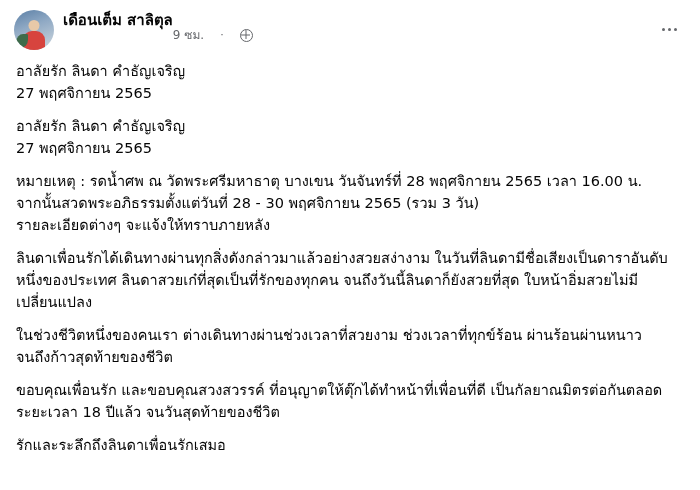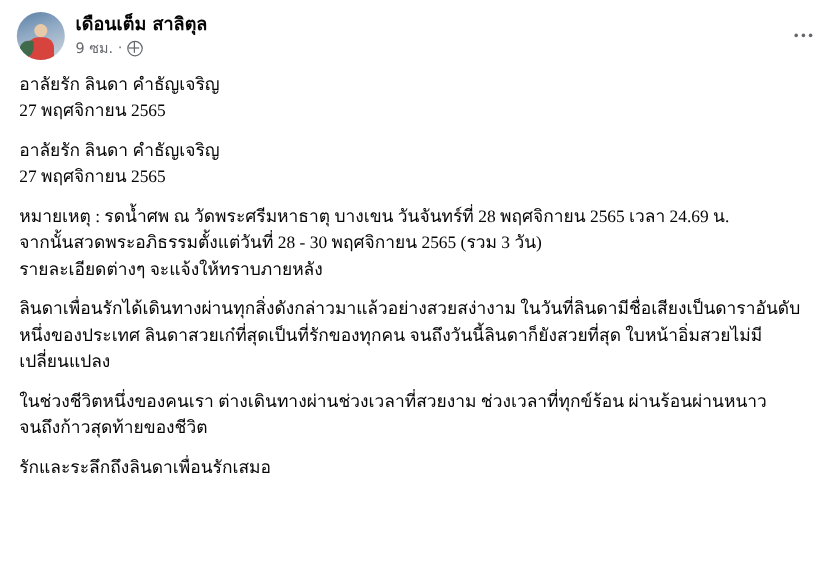--- a/index.html
+++ b/index.html
@@ -59,38 +59,38 @@
     left: 2px;
     bottom: 2px;
     width: 12px;
     height: 14px;
     background: #3f6b4a;
     border-radius: 60% 10% 60% 10%;
   }
   .header-text {
     margin-left: 9px;
     display: flex;
-    flex-direction: column;
+    flex-direction: row;
     justify-content: center;
     padding-top: 1px;
   }
   .author {
     font-size: 15px;
     font-weight: bold;
     line-height: 19px;
     color: #050505;
   }
   .meta {
     font-size: 12px;
     color: #65676b;
     line-height: 16px;
-    margin-top: 2px;
+    margin-top: 16px;
     display: flex;
     align-items: center;
-    gap: 4px;
+    gap: 16px;
   }
   .globe {
     display: inline-block;
     width: 11px;
     height: 11px;
     border-radius: 50%;
     border: 1px solid #65676b;
     position: relative;
   }
   .globe::before {
@@ -138,21 +138,20 @@
   }
   .post-body {
     padding: 6px 2px 0 2px;
     font-size: 14.5px;
     line-height: 22px;
     color: #050505;
   }
   .para {
     margin: 0 16px 11px 0;
     white-space: pre-line;
-    font-family: Liberation Serif, serif;
   }
 </style>
 </head>
 <body>
 
 <div class="post">
 
   <div class="post-header">
     <div class="avatar">
       <div class="av-head"></div>
@@ -172,22 +171,23 @@
       <span></span>
       <span></span>
     </div>
   </div>
 
   <div class="post-body">
     <p class="para">อาลัยรัก ลินดา คำธัญเจริญ
 27 พฤศจิกายน 2565</p>
     <p class="para">อาลัยรัก ลินดา คำธัญเจริญ
 27 พฤศจิกายน 2565</p>
-    <p class="para">หมายเหตุ : รดน้ำศพ ณ วัดพระศรีมหาธาตุ บางเขน วันจันทร์ที่ 28 พฤศจิกายน 2565 เวลา 24.69 น.
+    <p class="para">หมายเหตุ : รดน้ำศพ ณ วัดพระศรีมหาธาตุ บางเขน วันจันทร์ที่ 28 พฤศจิกายน 2565 เวลา 16.00 น.
 จากนั้นสวดพระอภิธรรมตั้งแต่วันที่ 28 - 30 พฤศจิกายน 2565 (รวม 3 วัน)
 รายละเอียดต่างๆ จะแจ้งให้ทราบภายหลัง</p>
     <p class="para">ลินดาเพื่อนรักได้เดินทางผ่านทุกสิ่งดังกล่าวมาแล้วอย่างสวยสง่างาม ในวันที่ลินดามีชื่อเสียงเป็นดาราอันดับหนึ่งของประเทศ ลินดาสวยเก๋ที่สุดเป็นที่รักของทุกคน จนถึงวันนี้ลินดาก็ยังสวยที่สุด ใบหน้าอิ่มสวยไม่มีเปลี่ยนแปลง</p>
     <p class="para">ในช่วงชีวิตหนึ่งของคนเรา ต่างเดินทางผ่านช่วงเวลาที่สวยงาม ช่วงเวลาที่ทุกข์ร้อน ผ่านร้อนผ่านหนาว จนถึงก้าวสุดท้ายของชีวิต</p>
+    <p class="para">ขอบคุณเพื่อนรัก และขอบคุณสวงสวรรค์ ที่อนุญาตให้ตุ๊กได้ทำหน้าที่เพื่อนที่ดี เป็นกัลยาณมิตรต่อกันตลอดระยะเวลา 18 ปีแล้ว จนวันสุดท้ายของชีวิต</p>
     <p class="para">รักและระลึกถึงลินดาเพื่อนรักเสมอ</p>
 
   </div>
 
 </div>
 
 </body></html>

